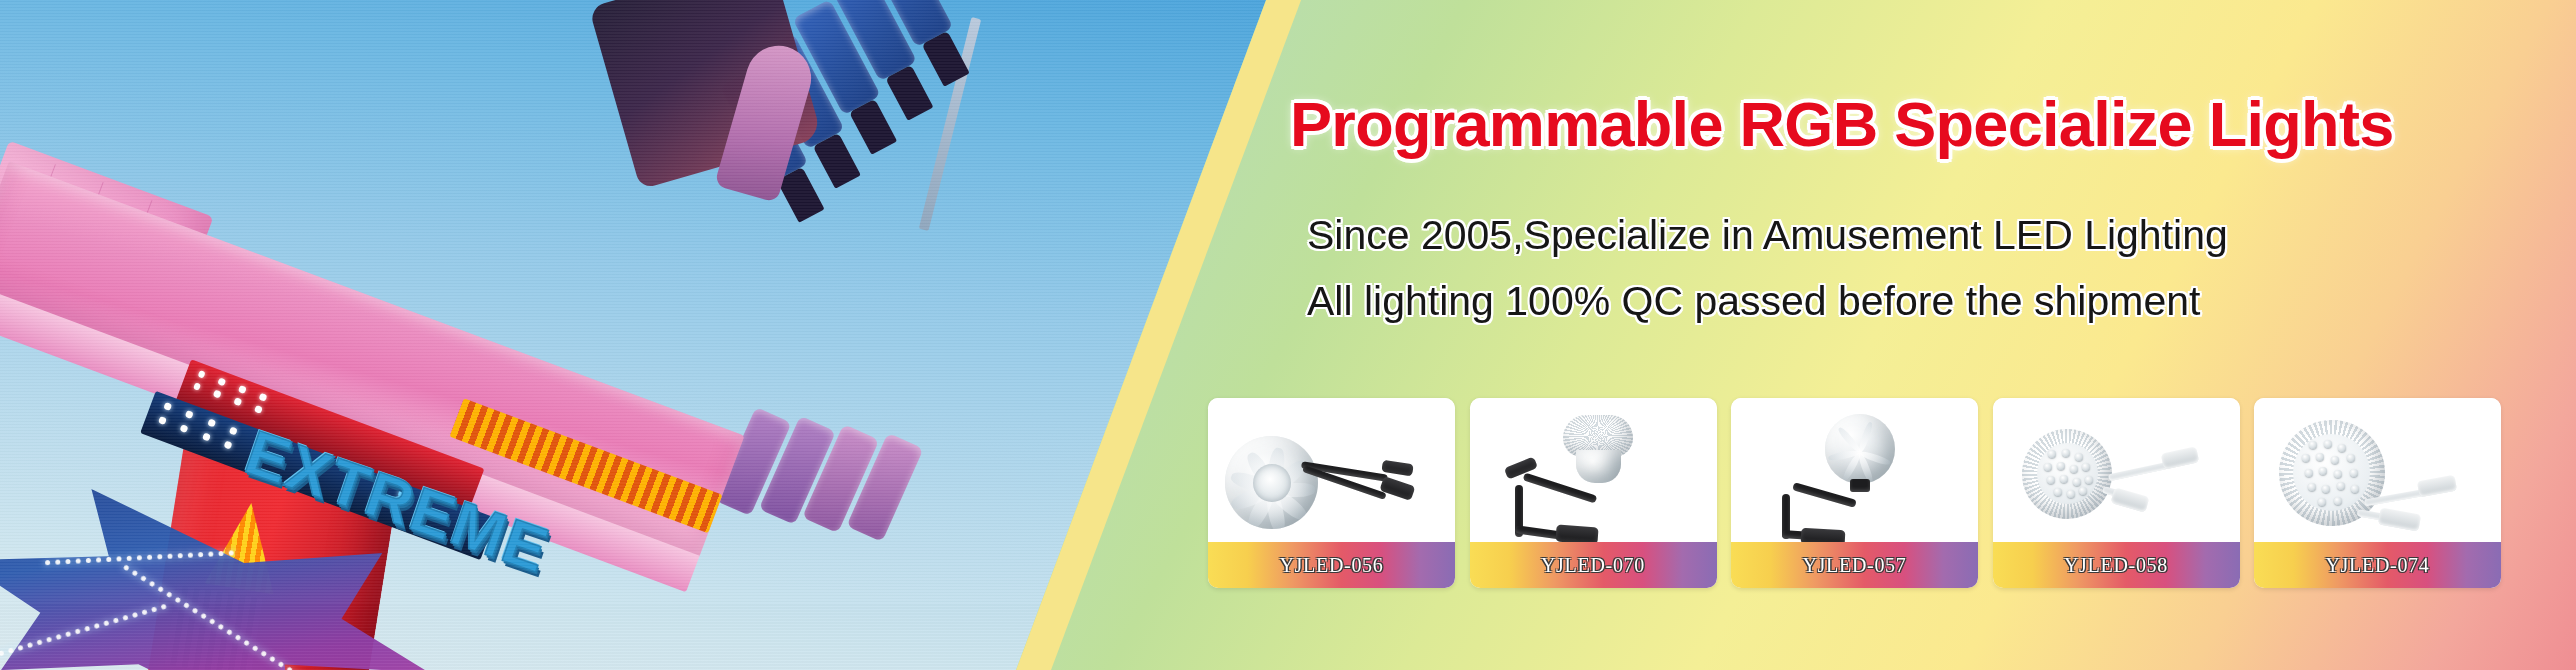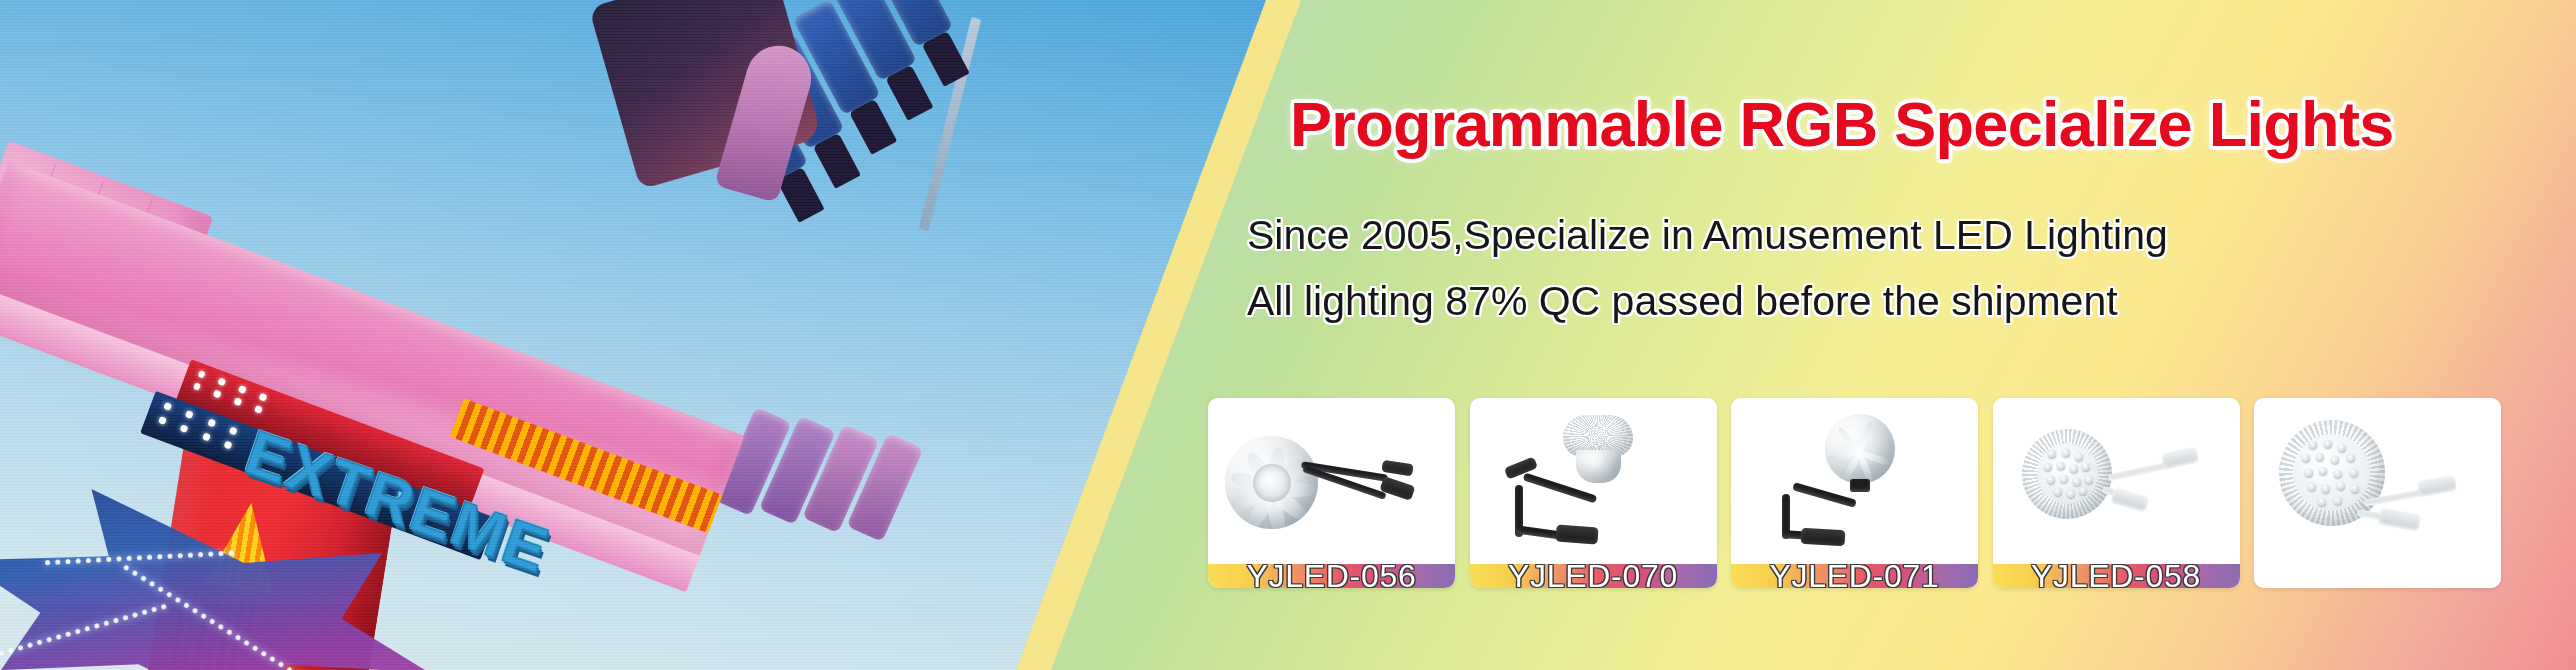--- a/index.html
+++ b/index.html
@@ -151,21 +151,21 @@
     letter-spacing:-0.7px;
     white-space:nowrap;
     text-shadow:
       -2.9px -2.9px 0 #ffffff,  2.9px -2.9px 0 #ffffff,
       -2.9px  2.9px 0 #ffffff,  2.9px  2.9px 0 #ffffff,
       -3.6px  0   0 #ffffff,  3.6px  0   0 #ffffff,
        0   -3.6px 0 #ffffff,  0    3.6px 0 #ffffff,
        0 0 10.2px rgba(255,255,255,.95);
   }
   .subline{
-    position:absolute;left:1247px;
+    position:absolute;left:1307px;
     font-size:41px;font-weight:400;line-height:1;
     font-family:"Liberation Sans",sans-serif;
     color:#161616;
     white-space:nowrap;
     text-shadow:
       -1.8px -1.8px 0 #ffffff, 1.8px -1.8px 0 #ffffff,
       -1.8px  1.8px 0 #ffffff, 1.8px  1.8px 0 #ffffff,
       -2.2px 0 0 #ffffff, 2.2px 0 0 #ffffff,
       0 -2.2px 0 #ffffff, 0 2.2px 0 #ffffff;
   }
@@ -182,25 +182,25 @@
     background:#ffffff;
     border-radius:10.2px;
     overflow:hidden;
     display:flex;flex-direction:column;
     box-shadow:0 1.5px 4.4px rgba(0,0,0,.10);
   }
   .card-img{
     flex:1;position:relative;background:#ffffff;overflow:hidden;
   }
   .card-label{
-    height:24px;
+    height:46px;
     display:flex;align-items:center;justify-content:center;
     background:linear-gradient(90deg,#f9dd55 0%,#f7cf4e 16%,#ef9a63 34%,#e45a68 54%,#d8507f 70%,#a36bae 86%,#8a6cb4 100%);
-    font-size:32px;color:#ffffff;font-weight:400;letter-spacing:0.7px;
-    font-family:Liberation Sans, sans-serif;
+    font-size:20px;color:#ffffff;font-weight:400;letter-spacing:0.7px;
+    font-family:Liberation Serif, serif;
     text-shadow:
       -1.2px -1.2px 0 #3a3a3a, 1.2px -1.2px 0 #3a3a3a,
       -1.2px  1.2px 0 #3a3a3a, 1.2px  1.2px 0 #3a3a3a;
     border-radius:0 0 8.7px 8.7px;
   }
 
   
   .prod{position:absolute;}
   .lens-dome{
     border-radius:50%;
@@ -345,21 +345,21 @@
     </div>
   </div>
 
   <svg class="divider" viewBox="0 0 3544 922" preserveAspectRatio="none">
     <polygon points="1742,0 1790,0 1446,922 1398,922" fill="#F6E58A"></polygon>
   </svg>
 
   <div class="headline">Programmable RGB Specialize Lights</div>
 
   <div class="subline" id="sub1">Since 2005,Specialize in Amusement LED Lighting</div>
-  <div class="subline" id="sub2">All lighting 87% QC passed before the shipment</div>
+  <div class="subline" id="sub2">All lighting 100% QC passed before the shipment</div>
 
   <div class="cards">
 
     <div class="card">
       <div class="card-img">
         <div class="prod lens-dome" style="left:17.4px;top:38px;width:93px;height:93px;">
           <div class="swirl">
             <span style="transform:rotate(0deg)"></span>
               <span style="transform:rotate(40deg)"></span>
             <span style="transform:rotate(80deg)"></span>
@@ -405,21 +405,21 @@
             <span style="transform:rotate(230deg);height:10%"></span>
             <span style="transform:rotate(290deg);height:10%"></span>
           </div>
         </div>
         <div class="cable" style="left:119px;top:81px;width:20.4px;height:13px;border-radius:2.9px;"></div>
         <div class="cable" style="left:61px;top:93px;width:65px;height:8px;transform:rotate(16deg);"></div>
         <div class="cable" style="left:51px;top:96px;width:8px;height:45px;"></div>
         <div class="cable" style="left:51px;top:134px;width:61px;height:8px;transform:rotate(4deg);"></div>
         <div class="connector" style="left:70px;top:131px;width:44px;height:16px;transform:rotate(3deg);"></div>
       </div>
-      <div class="card-label">YJLED-071</div>
+      <div class="card-label">YJLED-057</div>
     </div>
 
     <div class="card">
       <div class="card-img">
         <div class="ribbed" style="left:29px;top:30.5px;width:90px;height:90px;"></div>
         <div class="leddots" style="left:44px;top:45px;width:61px;height:61px;background:radial-gradient(circle at 40% 35%,#fff,#e8edf0 70%,#ccd4d9 100%);">
           <i style="left:11.6px;top:7.3px"></i>
             <i style="left:25px;top:5.8px"></i>
             <i style="left:38px;top:10.2px"></i>
           <i style="left:7.3px;top:20.4px"></i>
@@ -462,17 +462,18 @@
             <i style="left:44px;top:48px"></i>
             <i style="left:58px;top:51px"></i>
           <i style="left:25px;top:64px"></i>
             <i style="left:41px;top:63px"></i>
         </div>
         <div class="cable clear" style="left:110px;top:96px;width:63px;height:6.5px;transform:rotate(-10deg);"></div>
         <div class="connector clear" style="left:164px;top:80px;width:38px;height:16px;transform:rotate(-10deg);"></div>
         <div class="cable clear" style="left:103px;top:115px;width:45px;height:6.5px;transform:rotate(10deg);"></div>
         <div class="connector clear" style="left:125px;top:113px;width:41px;height:17.4px;transform:rotate(10deg);"></div>
       </div>
+      <div class="card-label">YJLED-074</div>
     </div>
 
   </div>
 </div>
 
 
 </body></html>

